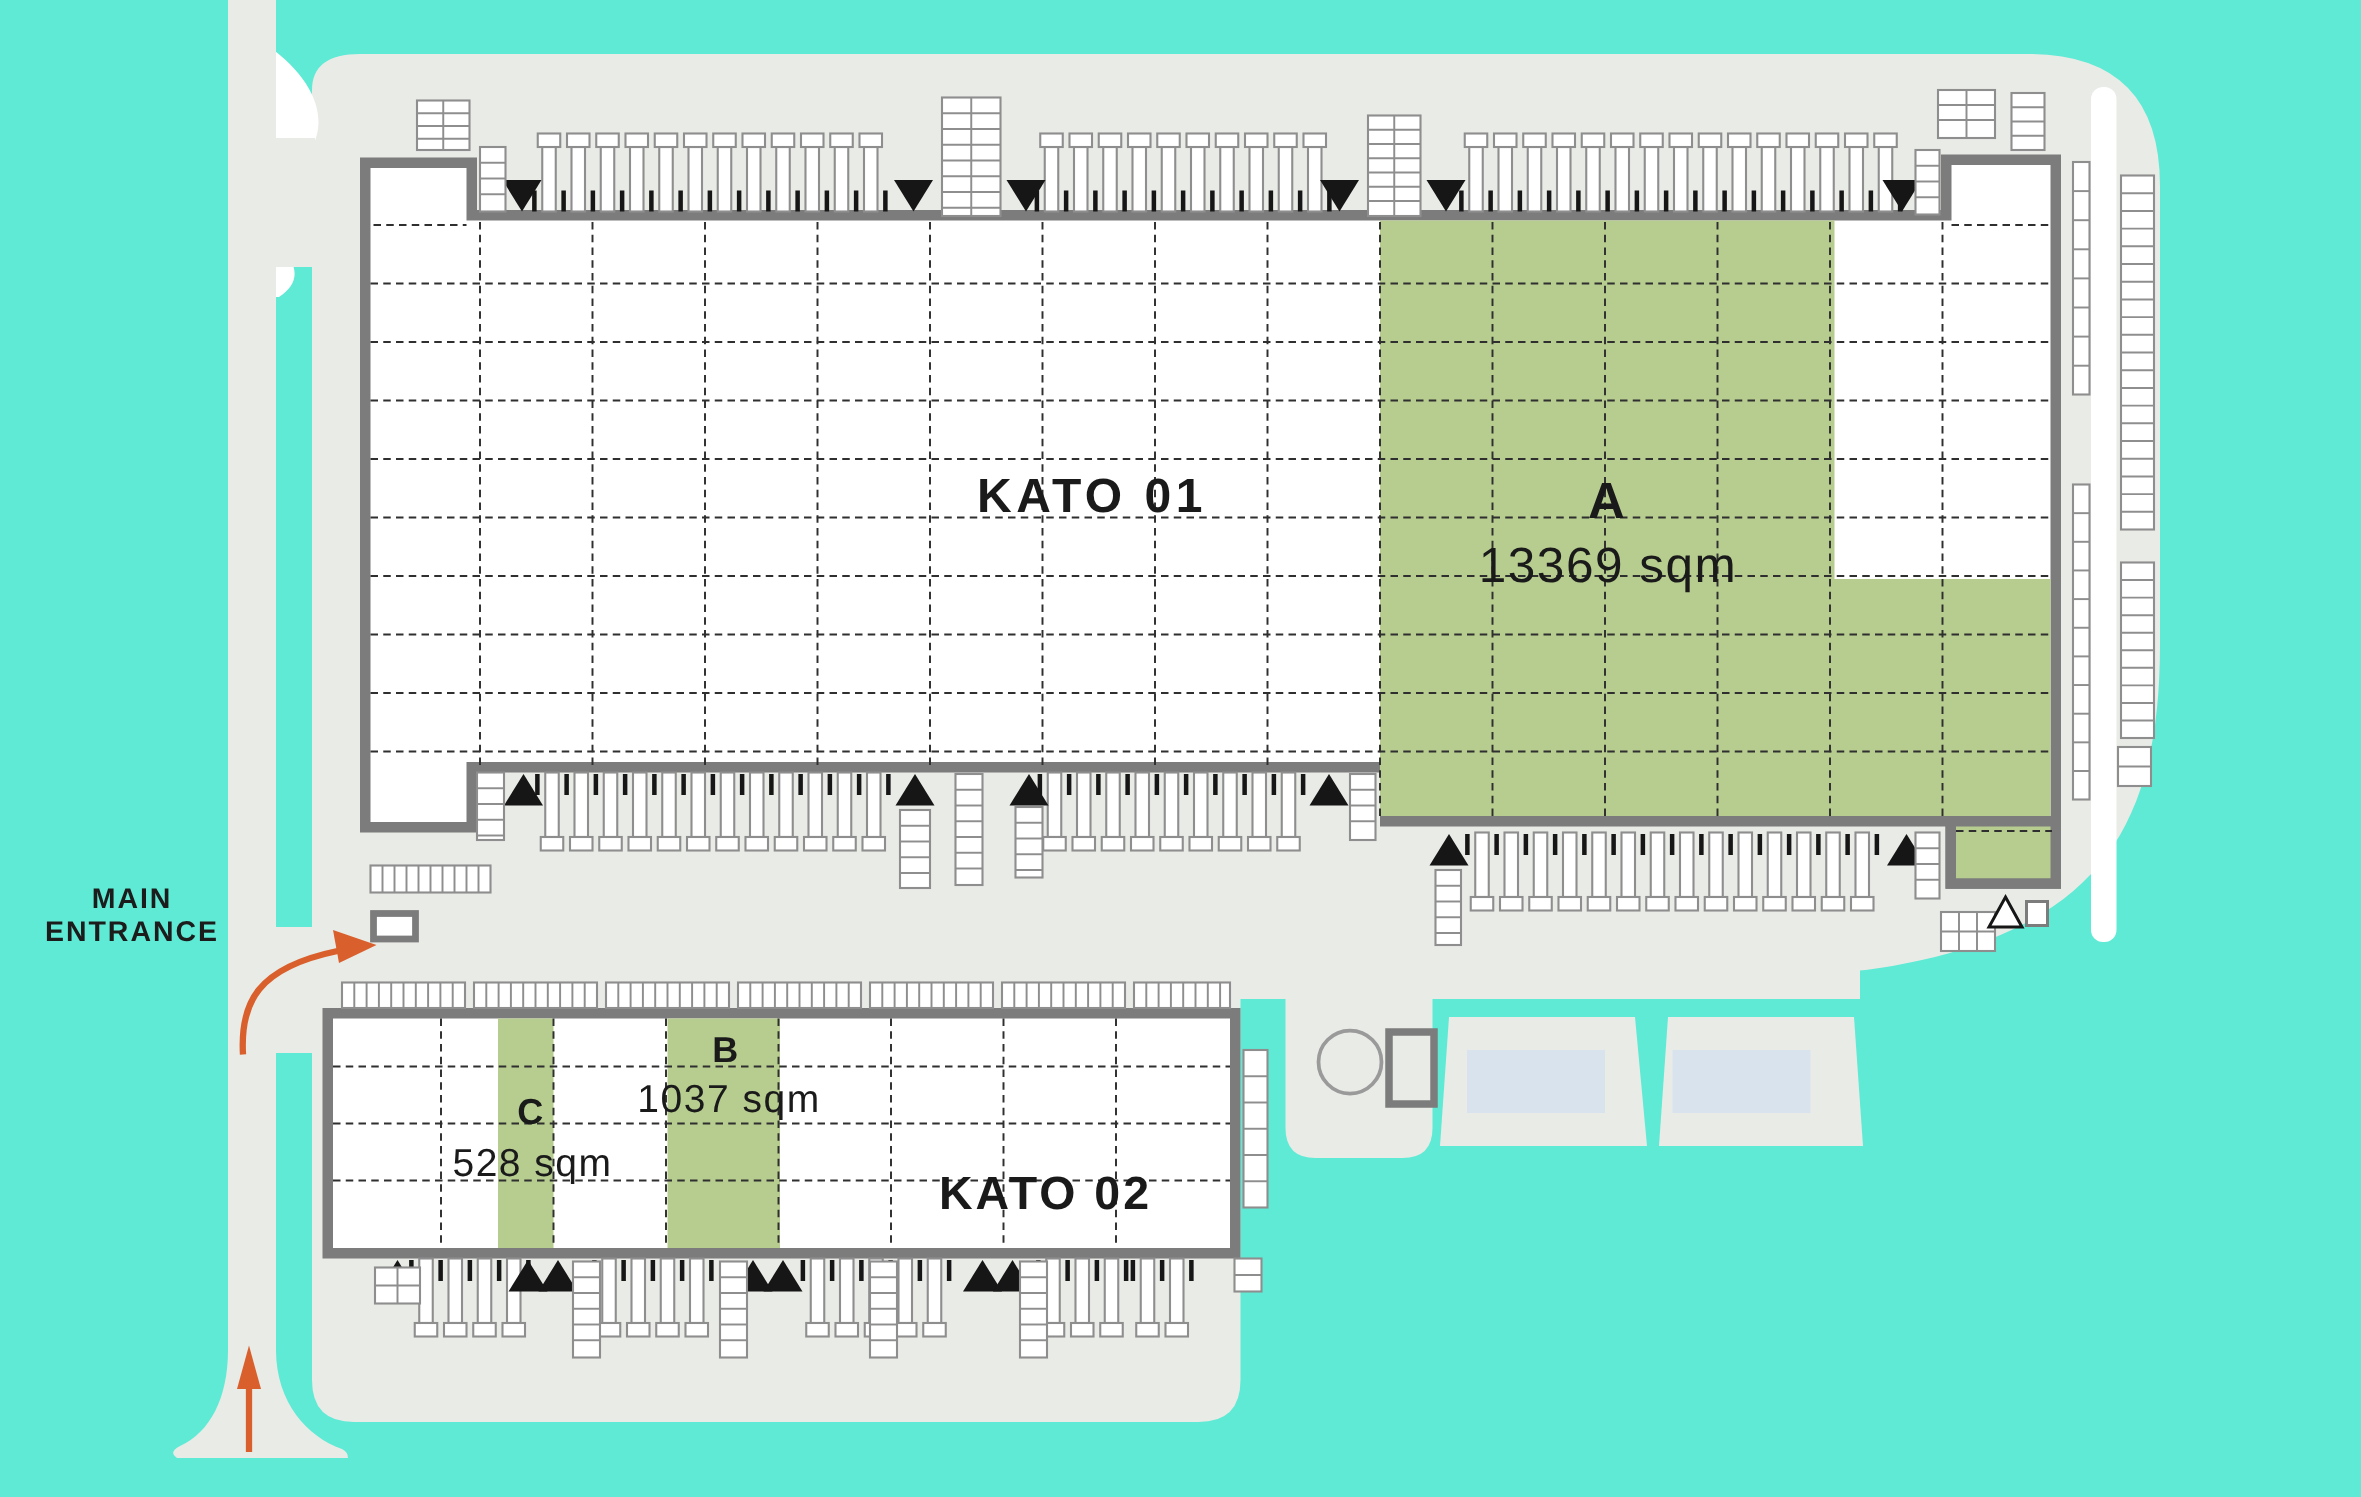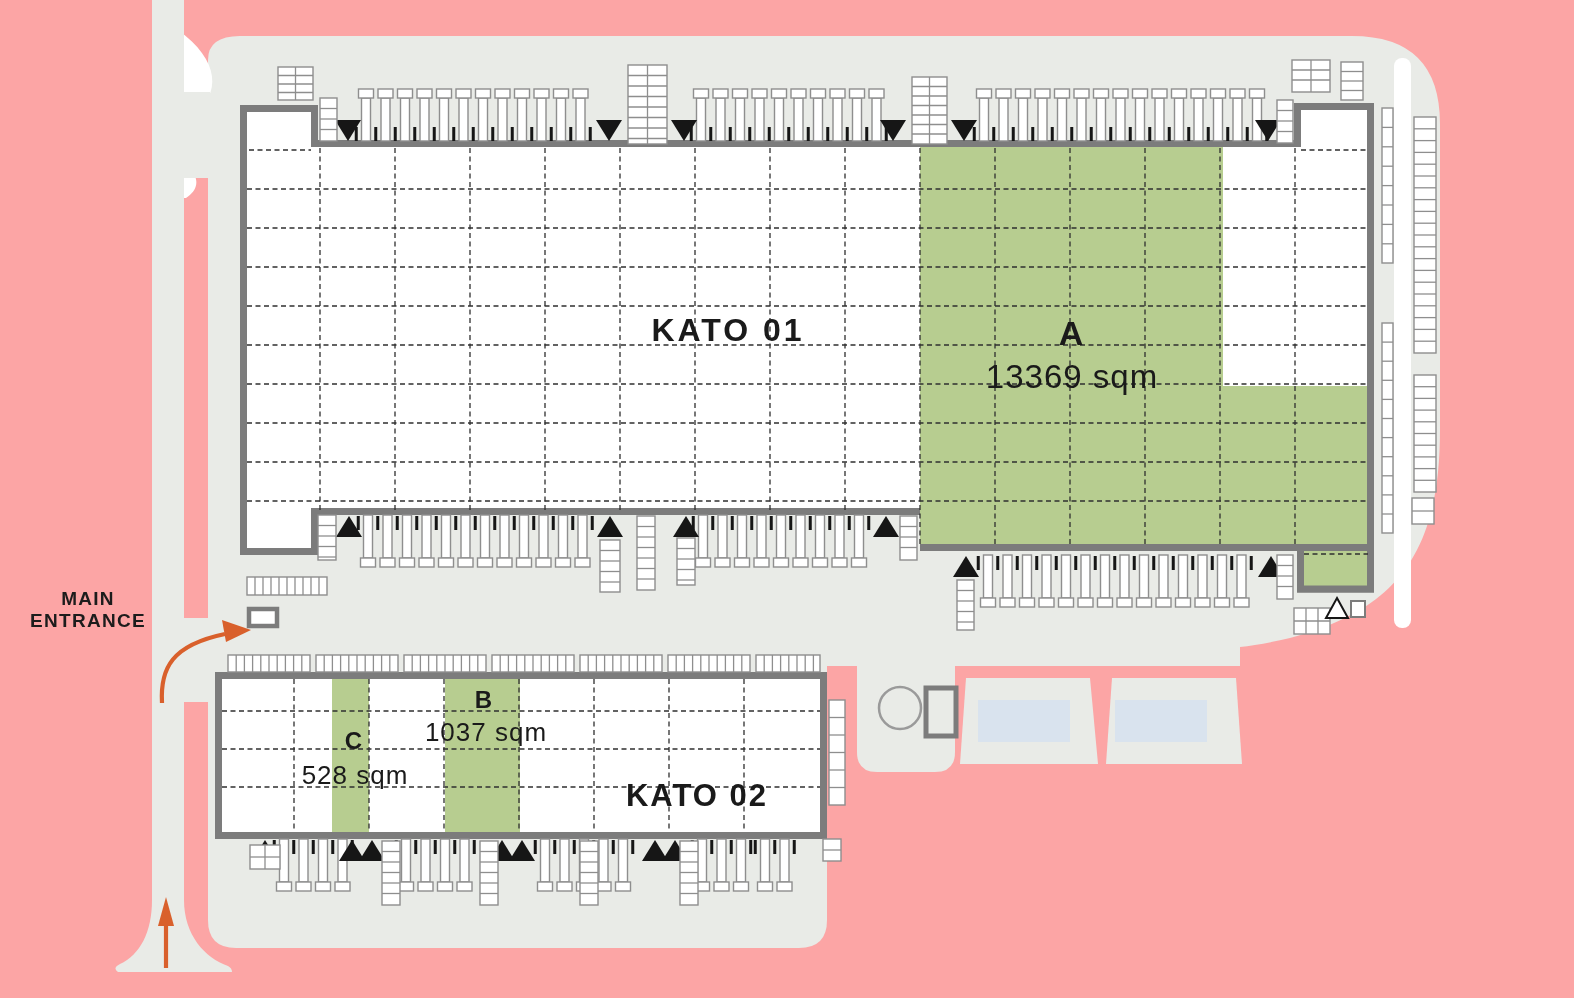--- a/index.html
+++ b/index.html
@@ -4,21 +4,21 @@
 <style>
   :root{
     --available-green:#b7cd90;
     --road-gray:#e9ebe7;
     --wall-gray:#7c7c7c;
     --accent-orange:#d9602c;
     --water-blue:#d9e3ee;
     --ink:#1a1a1a;
   }
   html,body{margin:0;padding:0;background:#fff;}
-  .canvas{position:relative;width:1574px;height:998px;background:#fca5a5;overflow:hidden;
+  .canvas{position:relative;width:1574px;height:998px;background:#5eead4;overflow:hidden;
           font-family:"Liberation Sans",sans-serif;}
   svg{position:absolute;inset:0;display:block;}
   .road{fill:var(--road-gray);}
   .pad{fill:var(--road-gray);}
   .whitecut{fill:#ffffff;}
   .bld{fill:#ffffff;stroke:var(--wall-gray);stroke-width:7;stroke-linejoin:miter;}
   .greenfill{fill:var(--available-green);}
   .greenbox{fill:var(--available-green);stroke:var(--wall-gray);stroke-width:7;}
   .blue{fill:var(--water-blue);}
   .dash{fill:none;stroke:#2f2f2f;stroke-width:1.3;stroke-dasharray:5 3.5;}

